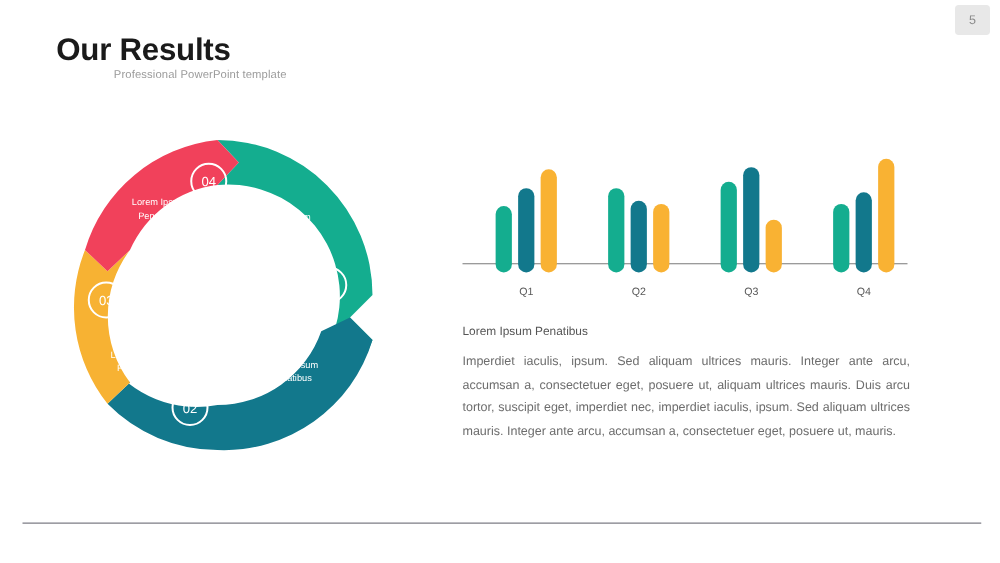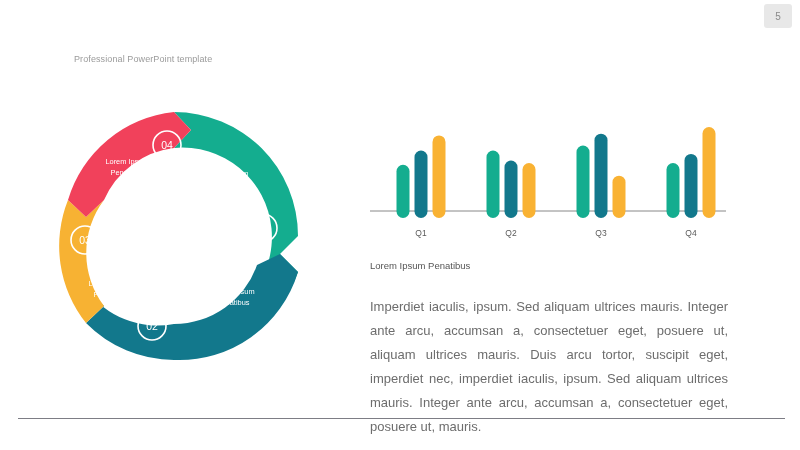--- a/index.html
+++ b/index.html
@@ -42,21 +42,21 @@
     position: absolute;
     left: 45px;
     top: 26px;
     font-size: 25px;
     font-weight: bold;
     color: #1a1a1a;
     letter-spacing: -0.2px;
   }
   .subtitle {
     position: absolute;
-    left: 40px;
+    left: 57px;
     top: 54px;
     font-size: 9px;
     color: #9b9b9b;
     letter-spacing: 0.1px;
     padding-left: 34px;
   }
 
   
   .donut-wrap {
     position: absolute;
@@ -100,24 +100,24 @@
   
   .copy {
     position: absolute;
     left: 370px;
     top: 260px;
     width: 358px;
   }
   .copy-title {
     font-size: 9.5px;
     color: #555555;
-    margin-bottom: 24px;
+    margin-bottom: 10px;
   }
   .copy-body {
-    font-size: 13px;
+    font-size: 10px;
     line-height: 1.85;
     color: #6d6d6d;
     text-align: justify;
   }
 
   
   .footer-rule {
     position: absolute;
     left: 18px;
     top: 418px;
@@ -128,20 +128,21 @@
 </style>
 </head>
 <body>
 
 <div class="slide">
 
   <div class="page-badge">
     <span>5</span>
   </div>
 
+  <div class="title">Our Results</div>
   <div class="subtitle">Professional PowerPoint template</div>
 
   <div class="donut-wrap">
     <svg width="264" height="264" viewBox="0 0 264 264" xmlns="http://www.w3.org/2000/svg">
 
       <g>
         <path d="M132 8 L149 26 L132 44 A88 88 0 0 1 220 132 L238 149 L220 166
                  A88 88 0 0 0 132 78 L132 44 A88 88 0 0 1 220 132
                  A124 124 0 0 0 132 8 Z" fill="none"></path>
         <path d="M132 8

